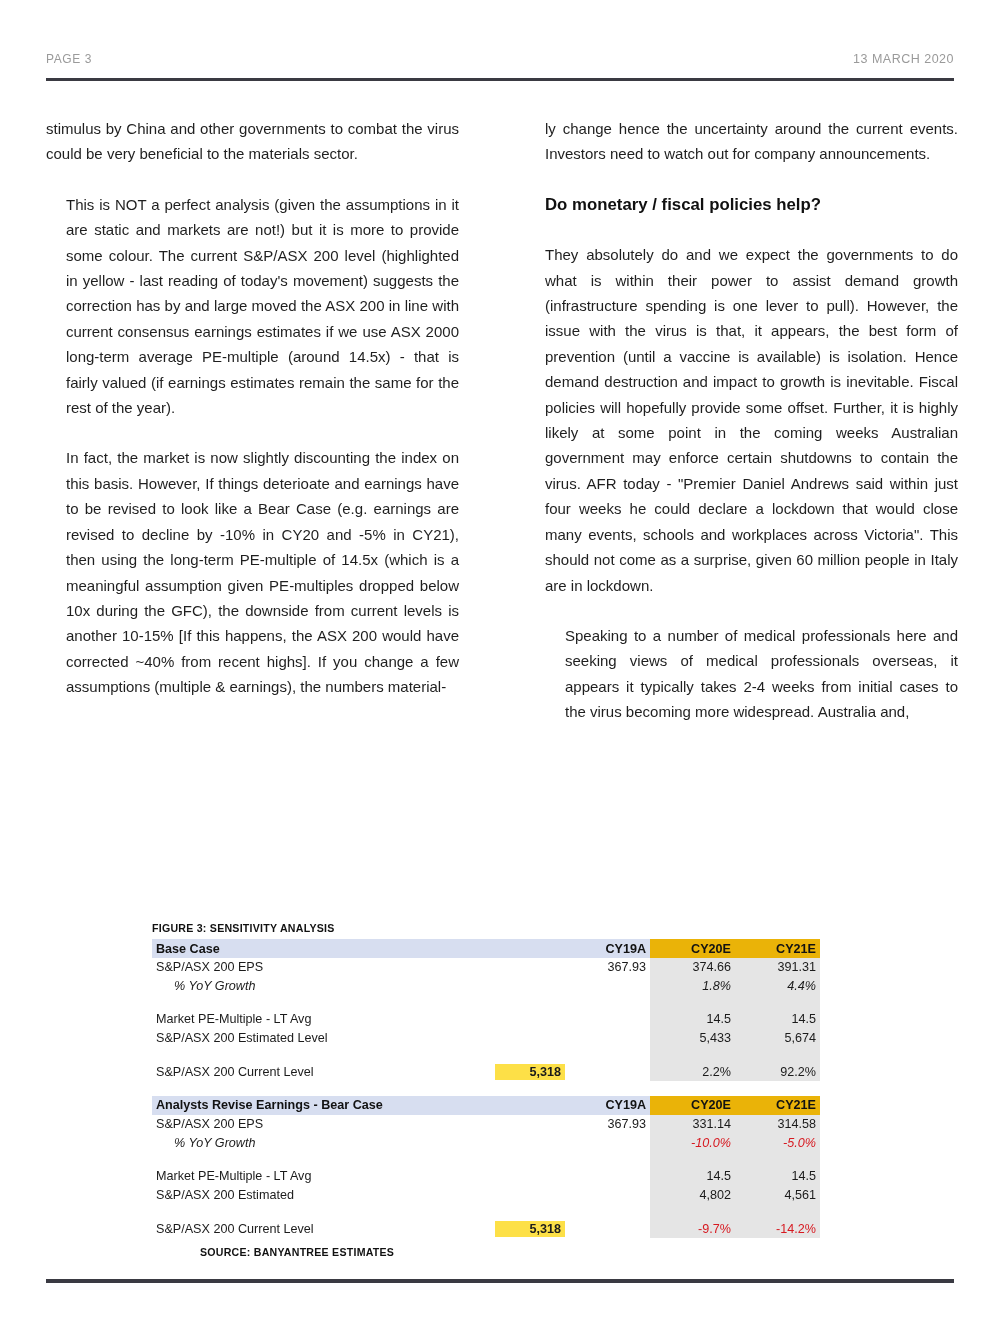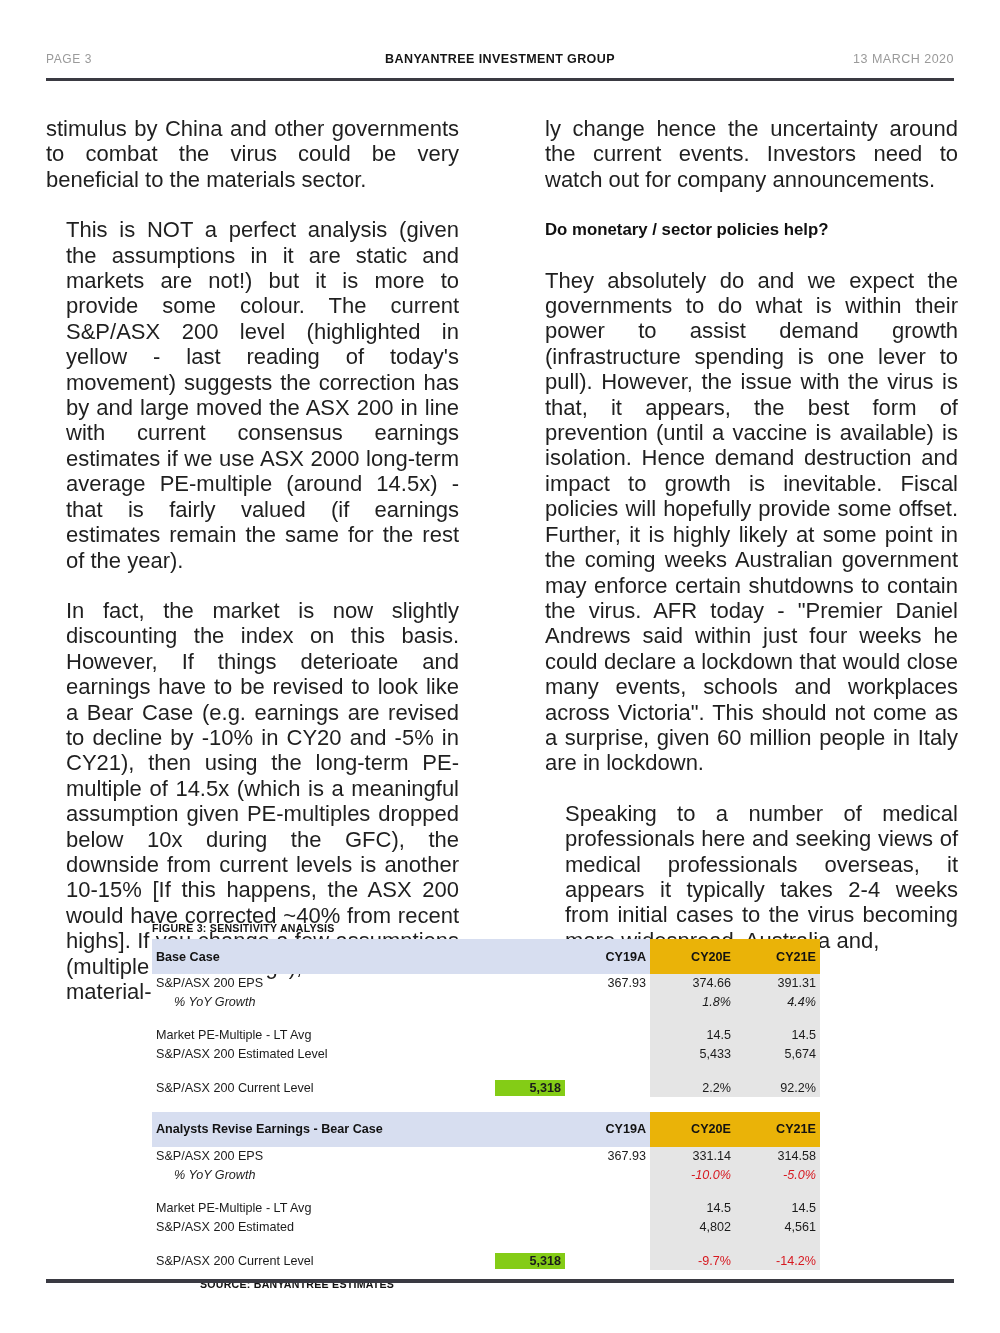--- a/index.html
+++ b/index.html
@@ -76,21 +76,21 @@
   .col {
     position: absolute;
     top: 116px;
     width: 413px;
   }
   .col-left  { left: 46px; }
   .col-right { left: 545px; }
 
   .col p {
     margin: 0 0 0 0;
-    font-size: 22px;
+    font-size: 15px;
     line-height: 25.4px;
     text-align: justify;
     text-justify: inter-word;
     color: #1f1f1f;
     font-weight: 400;
   }
   .col p.body + p.body { margin-top: 25px; margin-left: 20px; }
   .col h3 {
     margin: 25px 0 0 0;
     font-size: 16.8px;
@@ -143,67 +143,66 @@
     vertical-align: middle;
     font-weight: 400;
     white-space: nowrap;
   }
   .num { text-align: right; padding-right: 4px !important; }
   .lbl { text-align: left; padding-left: 4px !important; }
 
   tr.sec-head td {
     background: #d7def0;
     font-weight: bold;
-    height: 35px;
+    height: 19px;
     color: #121212;
   }
   tr.sec-head td.shade { background: #eab308; }
 
   td.shade { background: #e5e5e5; }
 
   td.b     { font-weight: bold; }
   td.ital  { font-style: italic; }
   td.bi    { font-weight: bold; font-style: italic; }
   td.neg   { color: #d71920; }
 
   td.indent { padding-left: 22px !important; }
 
   tr.spacer td { height: 15px; }
 
   .hl {
     display: inline-block;
-    background: #84cc16;
+    background: #fde047;
     padding: 1px 4px 1px 14px;
     font-weight: bold;
     min-width: 70px;
     box-sizing: border-box;
   }
   td.hl-cell { text-align: right; padding-right: 0 !important; }
 </style>
 </head>
 <body>
 
 <div class="page">
 
   <div class="pg-header">
     <div class="left">PAGE 3</div>
-    <div class="center">BANYANTREE INVESTMENT GROUP</div>
     <div class="right">13 MARCH 2020</div>
   </div>
   <div class="rule-top"></div>
 
   <div class="col col-left">
     <p class="body">stimulus by China and other governments to combat the virus could be very beneficial to the materials sector.</p>
     <p class="body">This is NOT a perfect analysis (given the assumptions in it are static and markets are not!) but it is more to provide some colour. The current S&amp;P/ASX 200 level (highlighted in yellow - last reading of today's movement) suggests the correction has by and large moved the ASX 200 in line with current consensus earnings estimates if we use ASX 2000 long-term average PE-multiple (around 14.5x) - that is fairly valued (if earnings estimates remain the same for the rest of the year).</p>
     <p class="body">In fact, the market is now slightly discounting the index on this basis. However, If things deterioate and earnings have to be revised to look like a Bear Case (e.g. earnings are revised to decline by -10% in CY20 and -5% in CY21), then using the long-term PE-multiple of 14.5x (which is a meaningful assumption given PE-multiples dropped below 10x during the GFC), the downside from current levels is another 10-15% [If this happens, the ASX 200 would have corrected ~40% from recent highs]. If you change a few assumptions (multiple &amp; earnings), the numbers material-</p>
   </div>
 
   <div class="col col-right">
     <p class="body">ly change hence the uncertainty around the current events. Investors need to watch out for company announcements.</p>
-    <h3>Do monetary / sector policies help?</h3>
+    <h3>Do monetary / fiscal policies help?</h3>
     <p class="body">They absolutely do and we expect the governments to do what is within their power to assist demand growth (infrastructure spending is one lever to pull). However, the issue with the virus is that, it appears, the best form of prevention (until a vaccine is available) is isolation. Hence demand destruction and impact to growth is inevitable. Fiscal policies will hopefully provide some offset. Further, it is highly likely at some point in the coming weeks Australian government may enforce certain shutdowns to contain the virus. AFR today - "Premier Daniel Andrews said within just four weeks he could declare a lockdown that would close many events, schools and workplaces across Victoria". This should not come as a surprise, given 60 million people in Italy are in lockdown.</p>
     <p class="body">Speaking to a number of medical professionals here and seeking views of medical professionals overseas, it appears it typically takes 2-4 weeks from initial cases to the virus becoming more widespread. Australia and,</p>
   </div>
 
   <div class="figure">
 
     <div class="fig-caption">FIGURE 3: SENSITIVITY ANALYSIS</div>
 
     <table class="sens">
       <colgroup>

